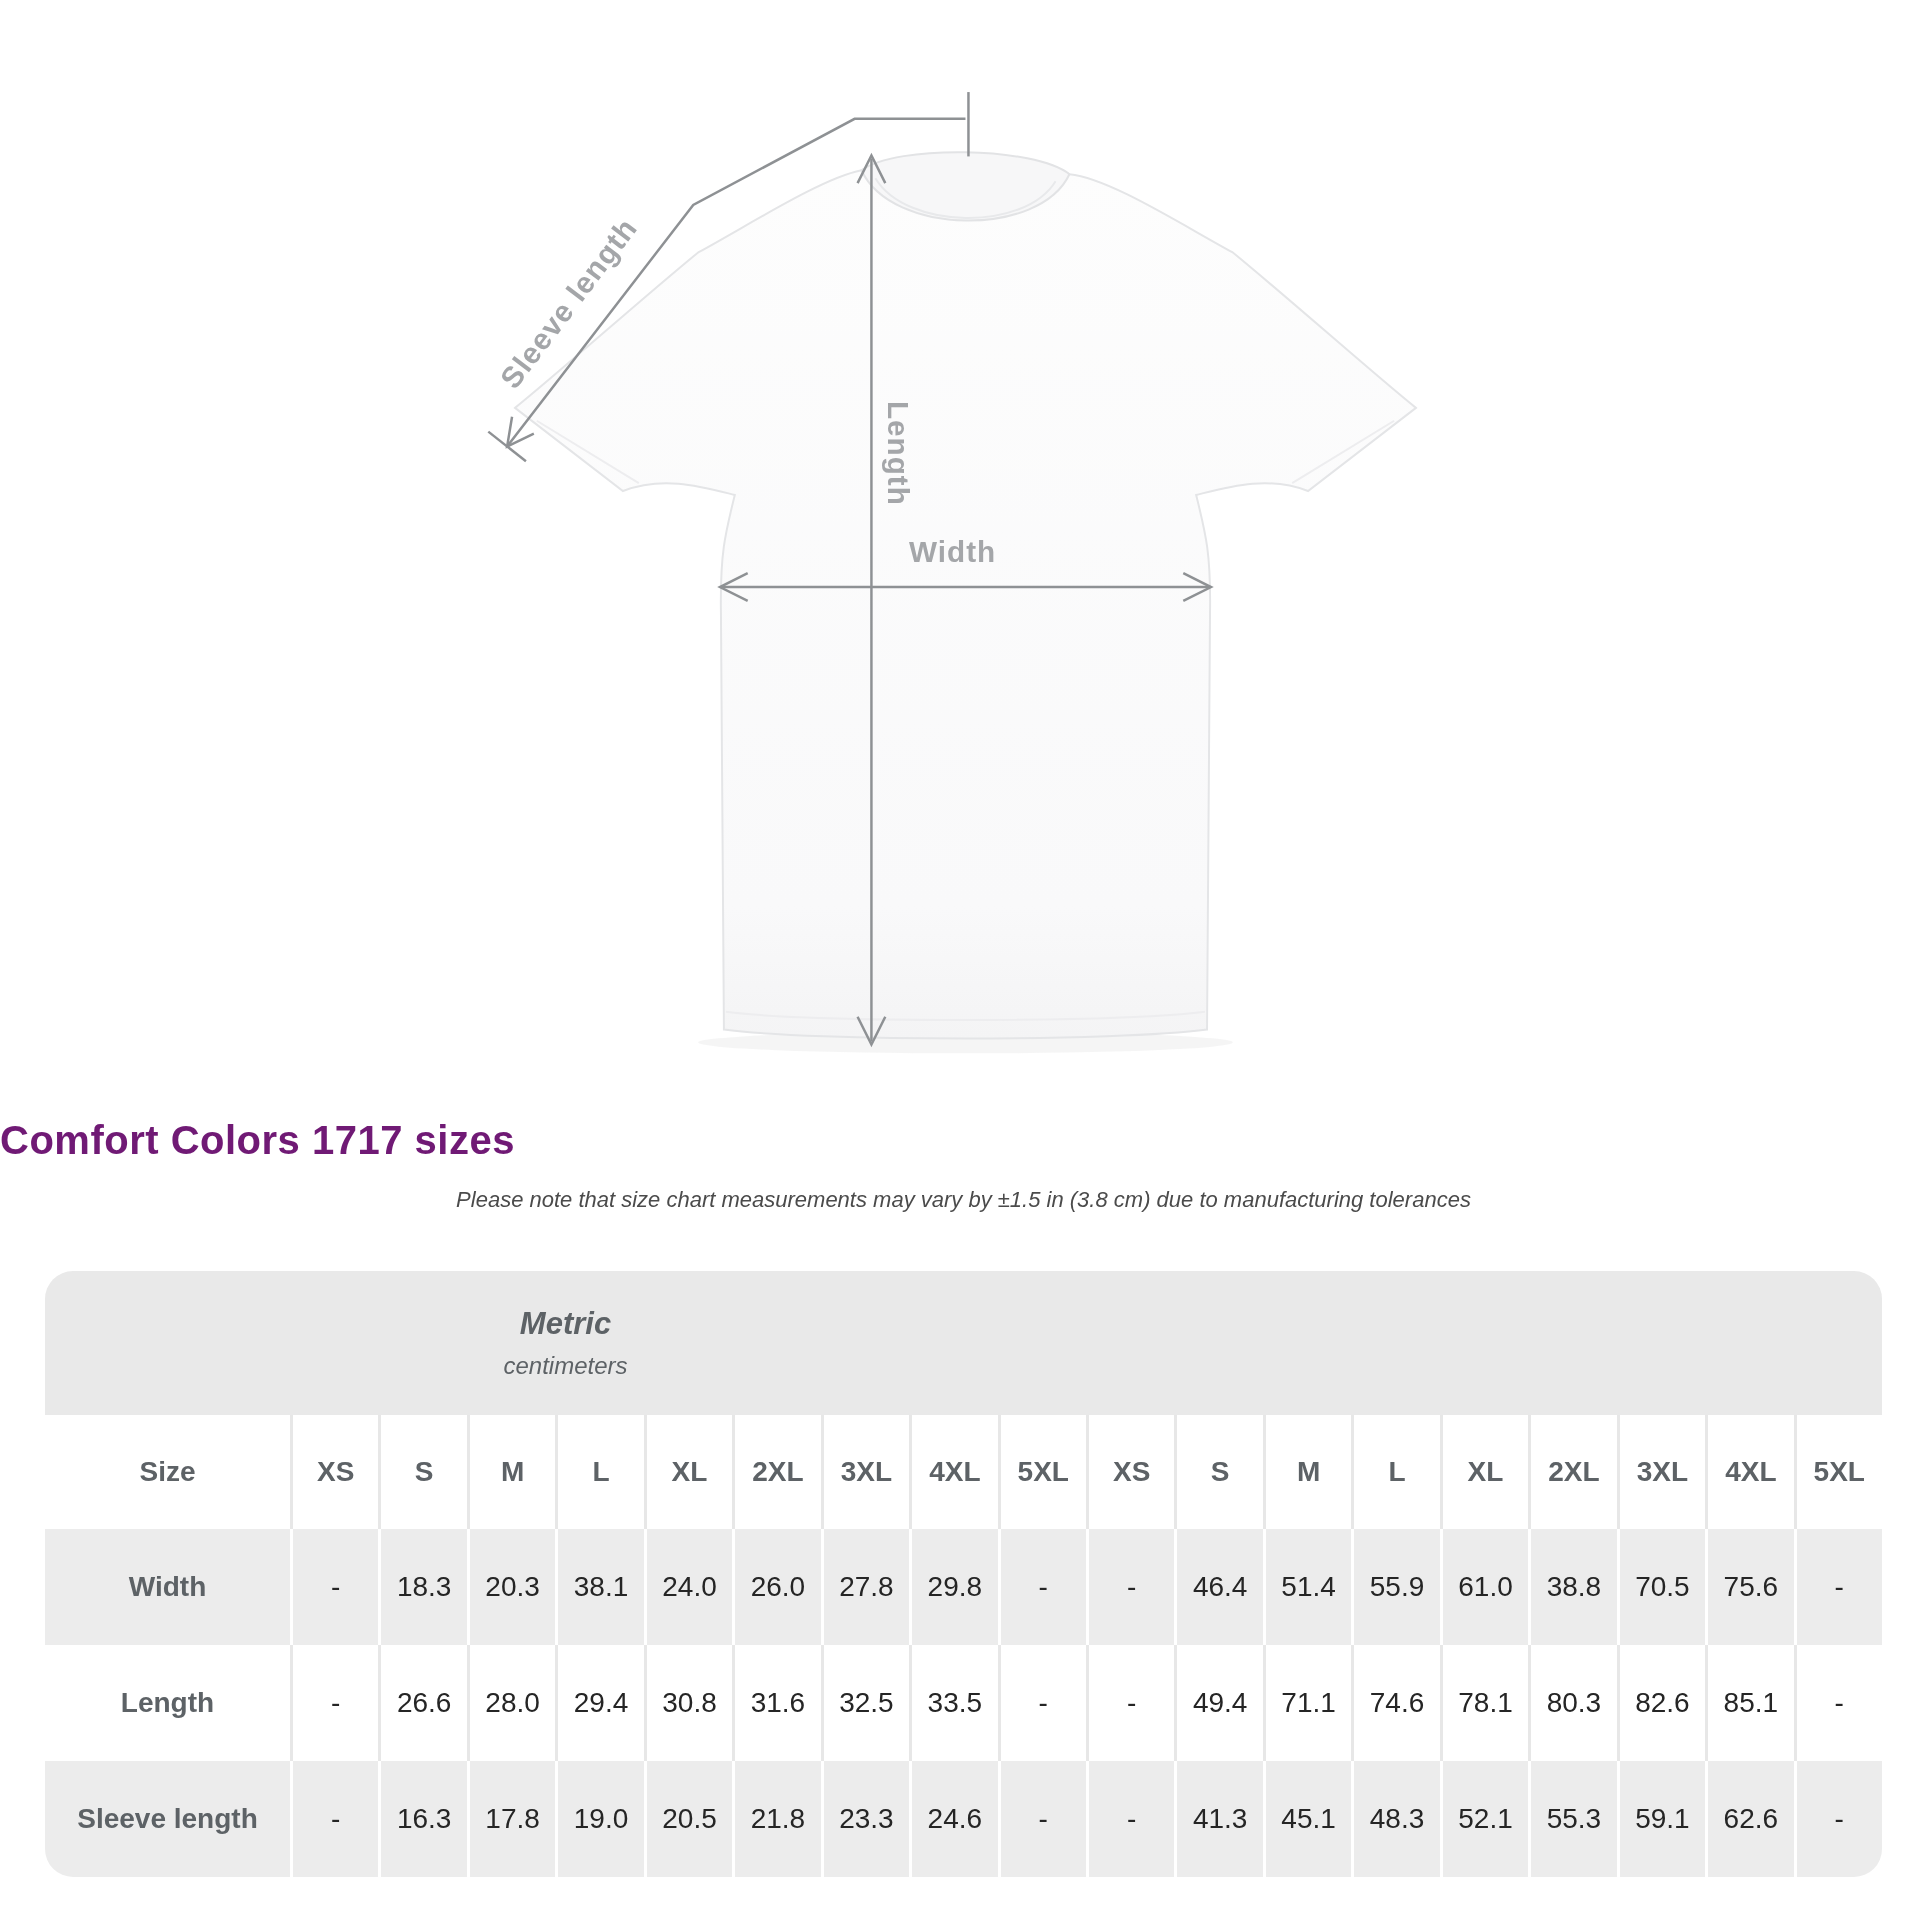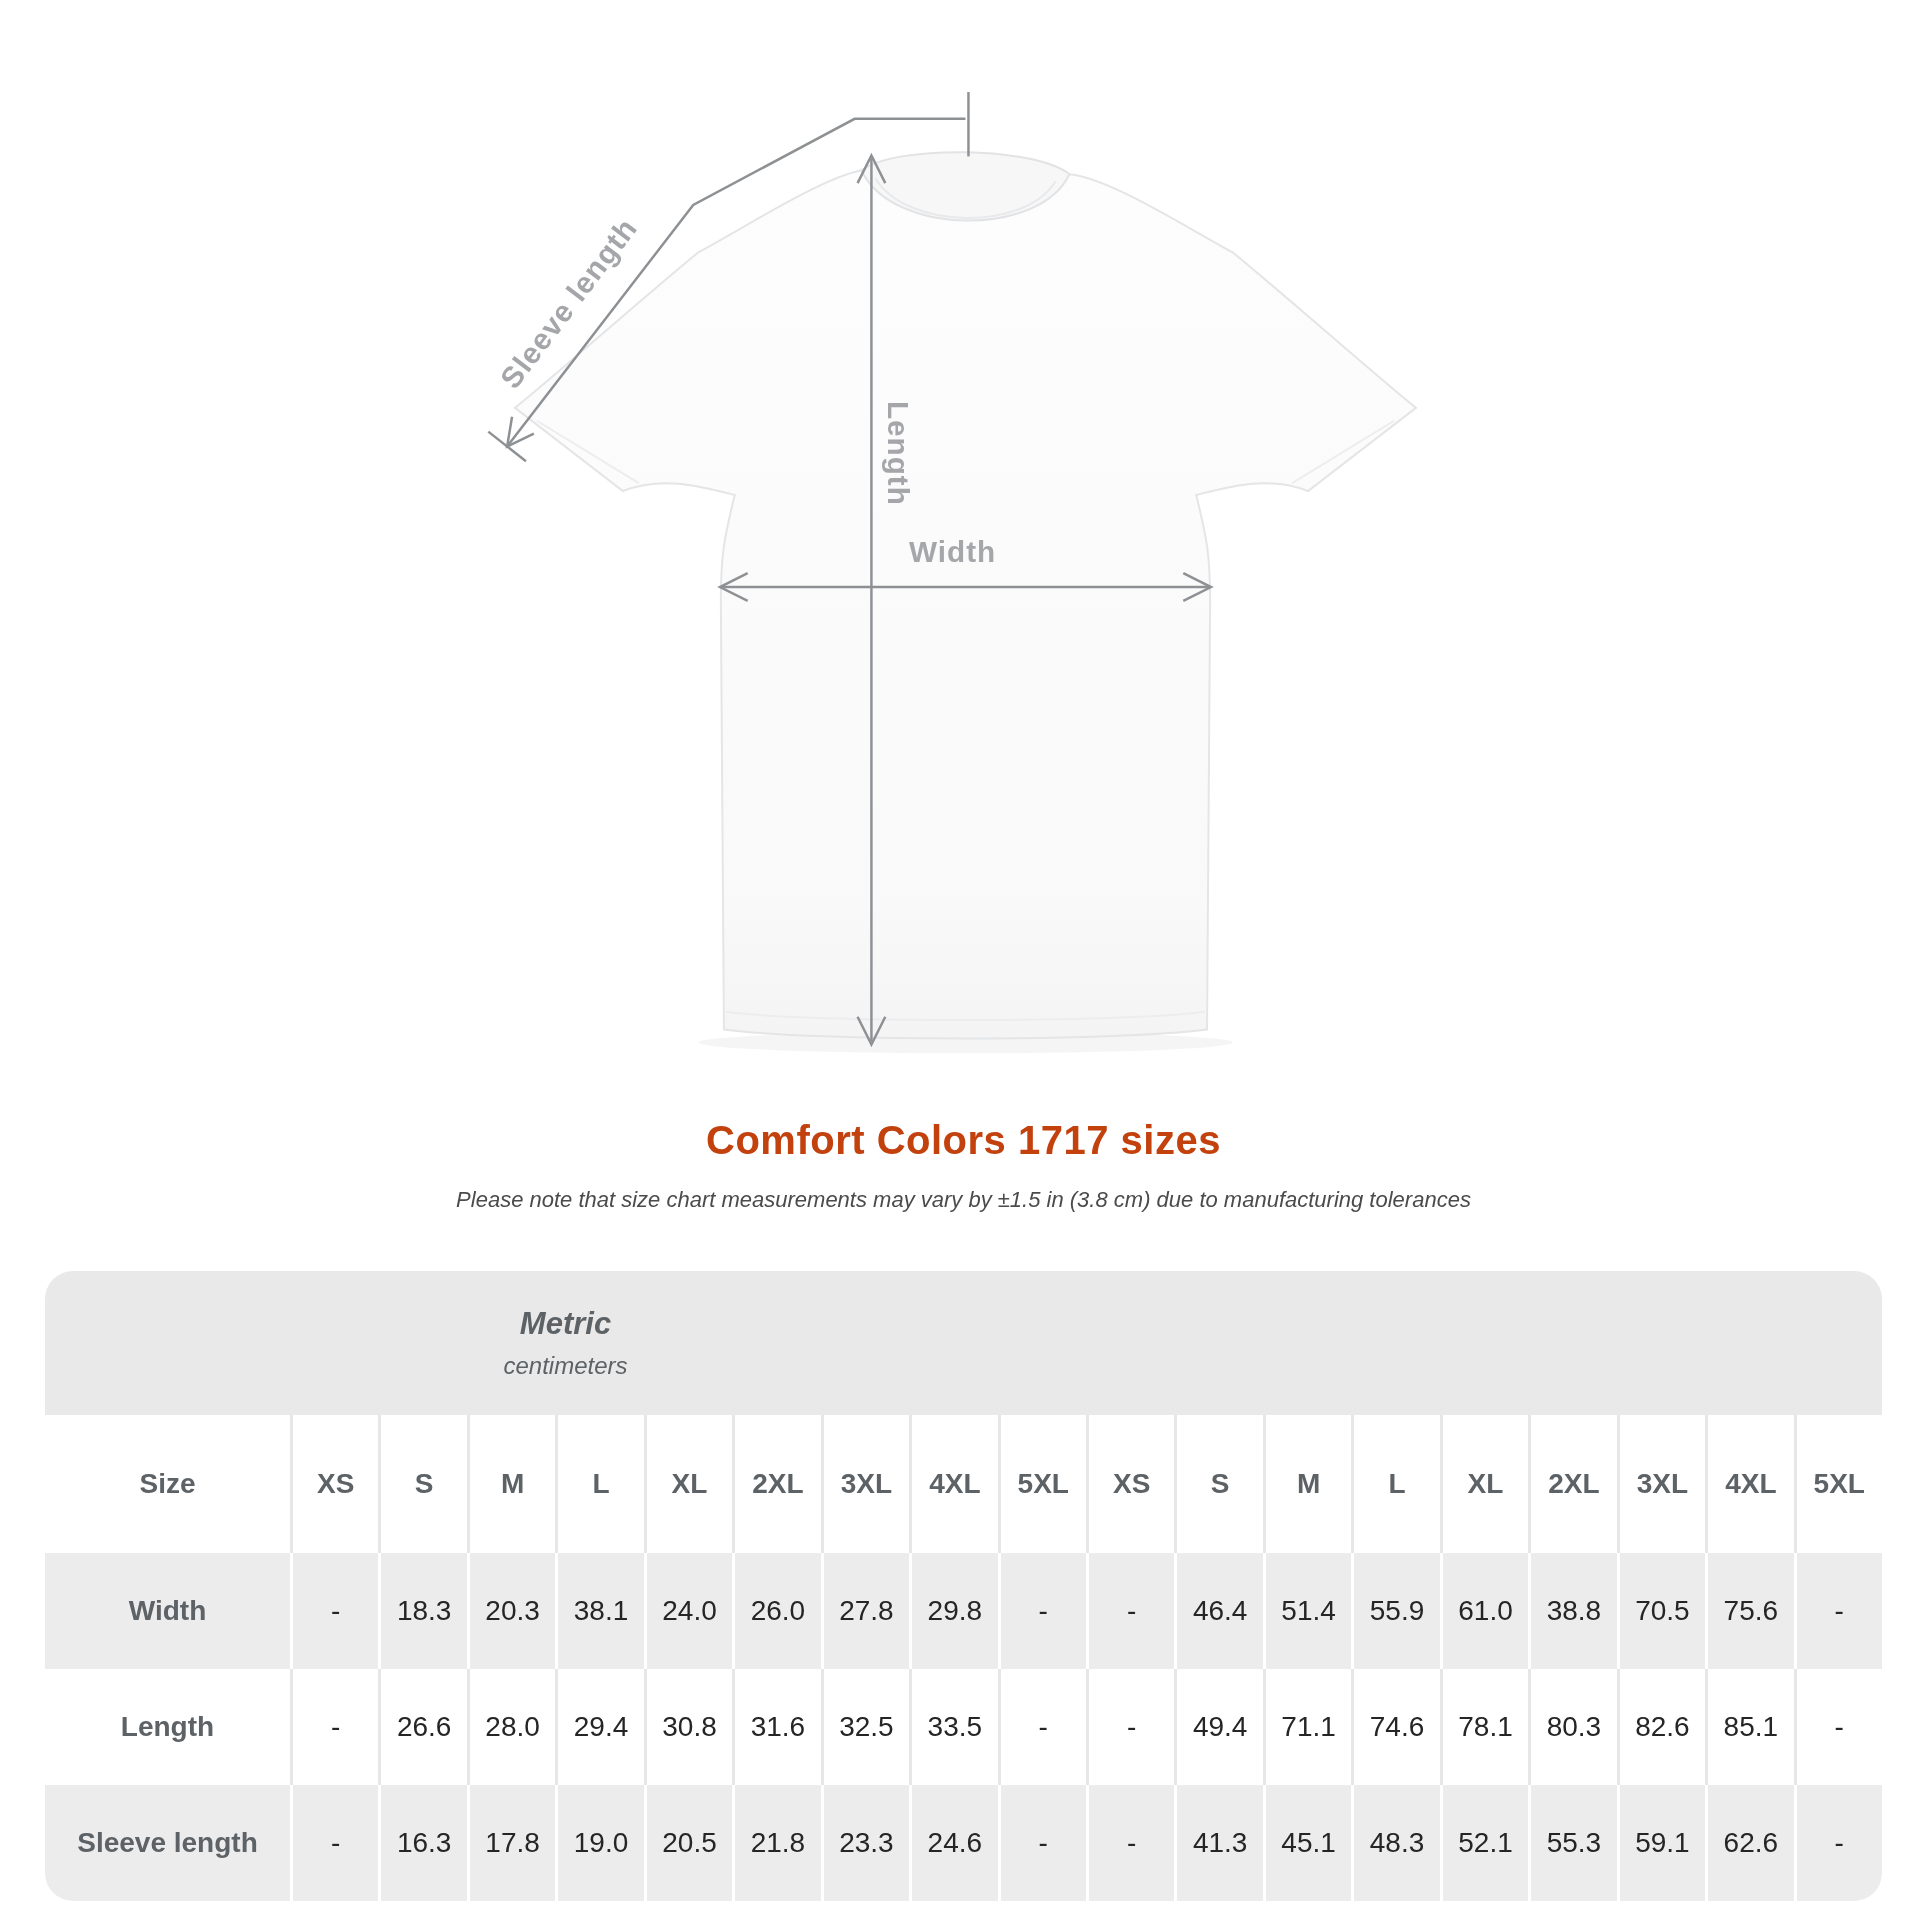--- a/index.html
+++ b/index.html
@@ -7,23 +7,22 @@
   body {
     width: 1927px; height: 1927px;
     font-family: "Liberation Sans", sans-serif;
     overflow: hidden;
   }
   .diagram { width: 1927px; height: 1089px; position: relative; }
   .diagram svg { display: block; width: 1927px; height: 1089px; }
 
   .page-title {
     margin-top: 28px;
-    text-align: center;
     font-size: 40px; line-height: 46px;
-    font-weight: bold; color: #c2410c;
+    font-weight: bold; color: #701a75;
     letter-spacing: 0.5px;
   }
   .subtitle {
     margin-top: 22px;
     text-align: center;
     font-style: italic;
     font-size: 22px; line-height: 30px;
     color: #4b4b4b;
   }
 
@@ -55,21 +54,21 @@
   .grid {
     display: grid;
     grid-template-columns: 245px repeat(18, 1fr);
   }
   .cell {
     display: flex; align-items: center; justify-content: center;
     background: #ffffff;
     border-left: 3px solid #e7e7e7;
   }
   .grid .cell:nth-child(19n+1) { border-left: none; }
-  .cell.head { height: 138px; font-size: 28px; font-weight: bold; color: #5d6266; }
+  .cell.head { height: 114px; font-size: 28px; font-weight: bold; color: #5d6266; }
   .cell.val { height: 116px; font-size: 28px; color: #252525; }
   .cell.rowlabel { height: 116px; font-size: 28px; font-weight: bold; color: #5d6266; }
   .cell.shaded { background: #ececec; border-left-color: #ffffff; }
 
   .meas-line { stroke: #8e9194; stroke-width: 2.5; fill: none; }
   .meas-label {
     font-size: 30px; font-weight: bold; fill: #a4a6a9;
     letter-spacing: 1px;
   }
 </style>

